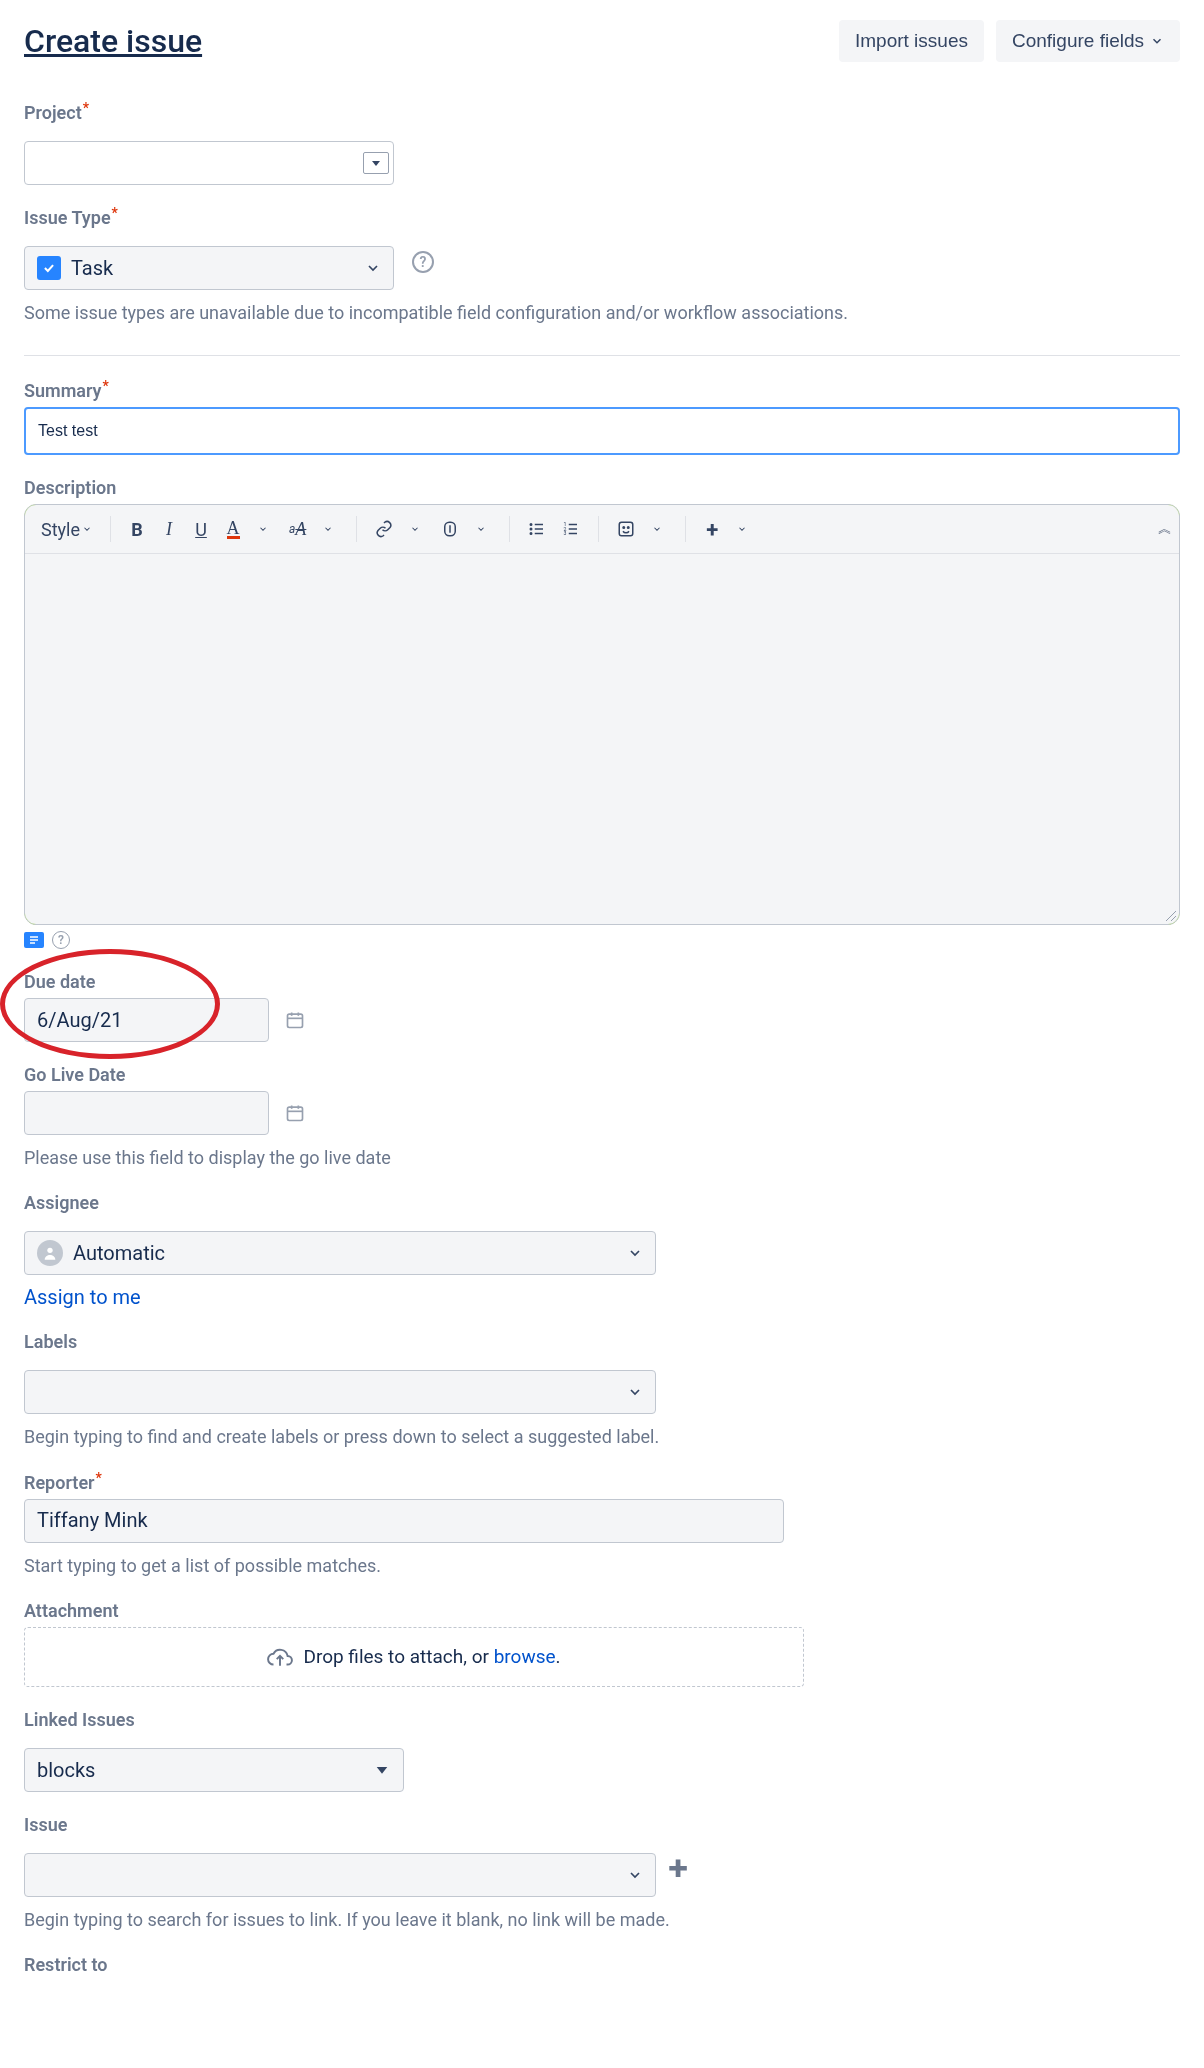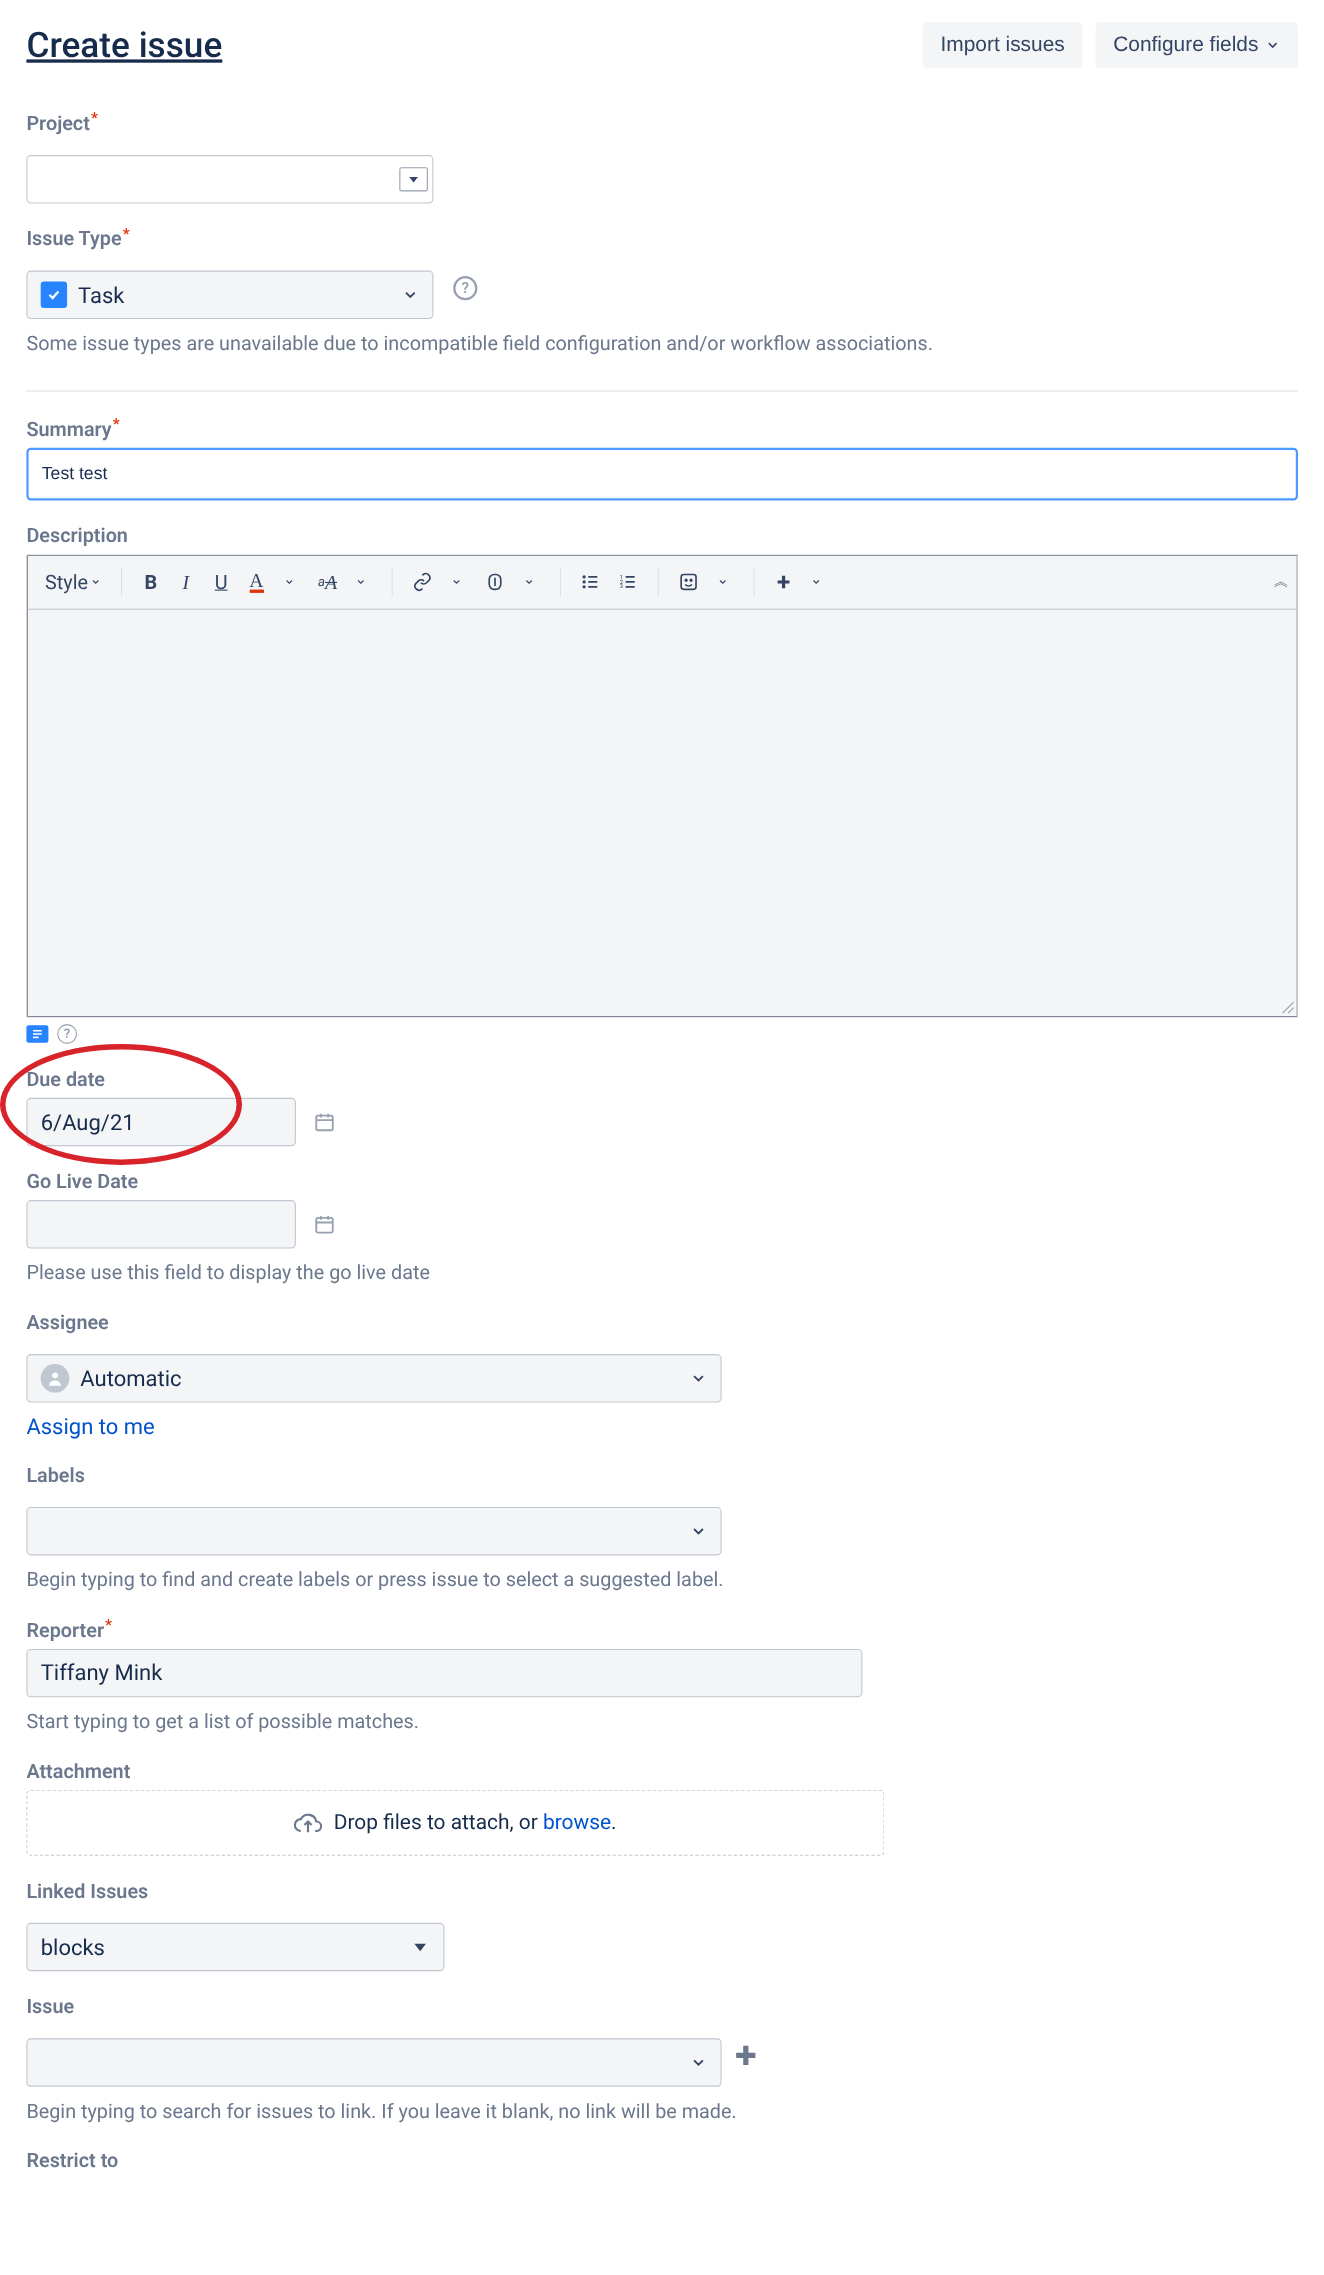--- a/index.html
+++ b/index.html
@@ -46,21 +46,21 @@
   .help-circle {
     width: 22px; height: 22px; border: 2px solid #97a0af; border-radius: 50%;
     color: #97a0af; font-size: 14px; display: flex; align-items: center; justify-content: center; font-weight: 600;
   }
   .hint { font-size: 18px; color: #6b778c; margin-top: 10px; line-height: 1.4; }
   .hr { border: none; border-top: 1px solid #dfe1e6; margin: 30px 0 24px 0; }
   .summary-input {
     width: 100%; height: 48px; border: 2px solid #4c9aff; border-radius: 4px;
     padding: 8px 12px; font-size: 16px; color: #172b4d; outline: none; background: #fff;
   }
-  .editor { border: 1px solid #c1c7d0; border-radius: 1px; overflow: hidden; background: #0f172a; }
+  .editor { border: 1px solid #c1c7d0; border-radius: 12px; overflow: hidden; background: #84cc16; }
   .editor-toolbar {
     display: flex; align-items: center; padding: 8px 10px; gap: 4px;
     border-bottom: 1px solid #dfe1e6; background: #f4f5f7; position: relative;
   }
   .tbtn {
     min-width: 28px; height: 32px; display: flex; align-items: center; justify-content: center;
     color: #344563; font-size: 18px; cursor: pointer; padding: 0 6px;
   }
   .tbtn.small-car { font-size: 11px; padding-left: 2px; }
   .vsep { width: 1px; height: 26px; background: #dfe1e6; margin: 0 8px; }
@@ -327,21 +327,21 @@
 </div>
 
 <div class="field-block">
   <div class="field-label">Labels</div>
   <div class="select wide-select">
     <span></span>
     <svg width="16" height="16" viewBox="0 0 24 24" fill="none" stroke="#344563" stroke-width="2.5">
         <polyline points="6 9 12 15 18 9"></polyline>
       </svg>
   </div>
-  <div class="hint">Begin typing to find and create labels or press issue to select a suggested label.</div>
+  <div class="hint">Begin typing to find and create labels or press down to select a suggested label.</div>
 </div>
 
 <div class="field-block">
   <div class="field-label req">Reporter</div>
   <div class="reporter-input">
     <span>Tiffany Mink</span>
   </div>
   <div class="hint">Start typing to get a list of possible matches.</div>
 </div>
 

